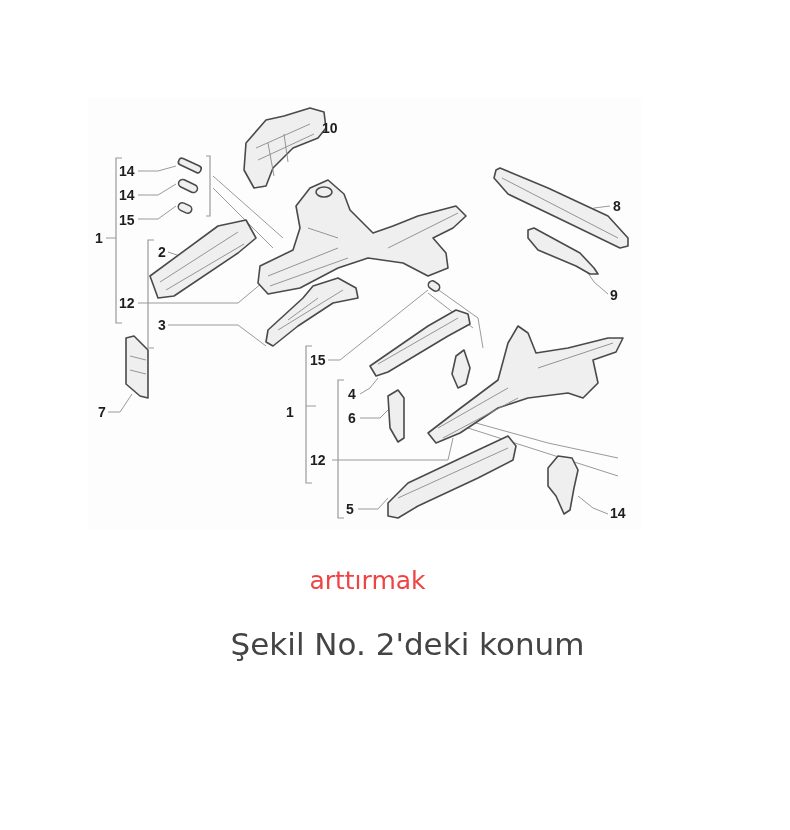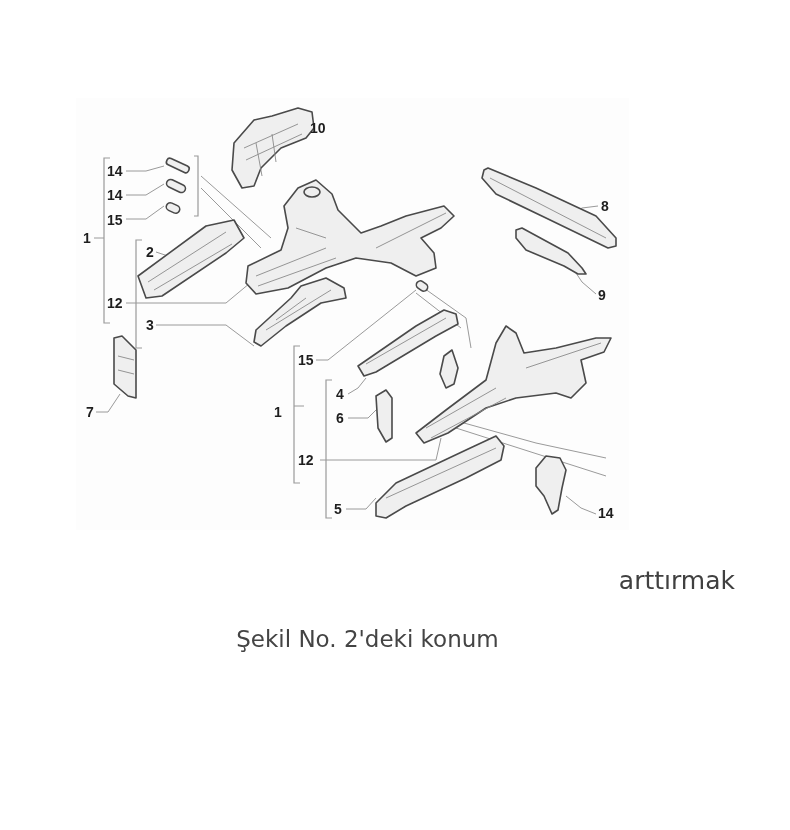--- a/index.html
+++ b/index.html
@@ -1,21 +1,21 @@
 <!DOCTYPE html>
 <html><head>
   <meta charset="utf-8">
   <style>
     html, body { margin: 0; padding: 0; background: #ffffff; }
     body { width: 790px; height: 830px; position: relative; overflow: hidden; font-family: "DejaVu Sans", sans-serif; }
-    .figure { position: absolute; left: 76px; top: 98px; width: 553px; height: 432px; background: #fdfdfd; }
+    .figure { position: absolute; left: 88px; top: 98px; width: 553px; height: 432px; background: #fdfdfd; }
     .figure svg { position: absolute; left: 0; top: 0; width: 553px; height: 432px; }
     .callout { position: absolute; font-family: "Liberation Sans", sans-serif; font-weight: bold; font-size: 14px; color: #1e1e1e; line-height: 1; }
-    .enlarge-link { position: absolute; left: 0; width: 735px; top: 566px; text-align: right; font-size: 25px; color: #404040; text-decoration: none; cursor: pointer; }
-    .caption { position: absolute; left: 0; width: 735px; top: 626px; text-align: center; font-size: 23px; color: #444444; }
+    .enlarge-link { position: absolute; left: 0; width: 735px; top: 566px; text-align: center; font-size: 25px; color: #ef4444; text-decoration: none; cursor: pointer; }
+    .caption { position: absolute; left: 0; width: 735px; top: 626px; text-align: center; font-size: 31px; color: #444444; padding-left: 40px; }
     .part { fill: #efefef; stroke: #4a4a4a; stroke-width: 1.6; stroke-linejoin: round; }
     .part-detail { fill: none; stroke: #8a8a8a; stroke-width: 0.9; }
     .leader { fill: none; stroke: #9a9a9a; stroke-width: 1; }
     .bracket { fill: none; stroke: #9a9a9a; stroke-width: 1.2; }
   </style>
 </head>
 <body>
 
 <div class="figure">
   <svg viewBox="0 0 553 432" xmlns="http://www.w3.org/2000/svg">

